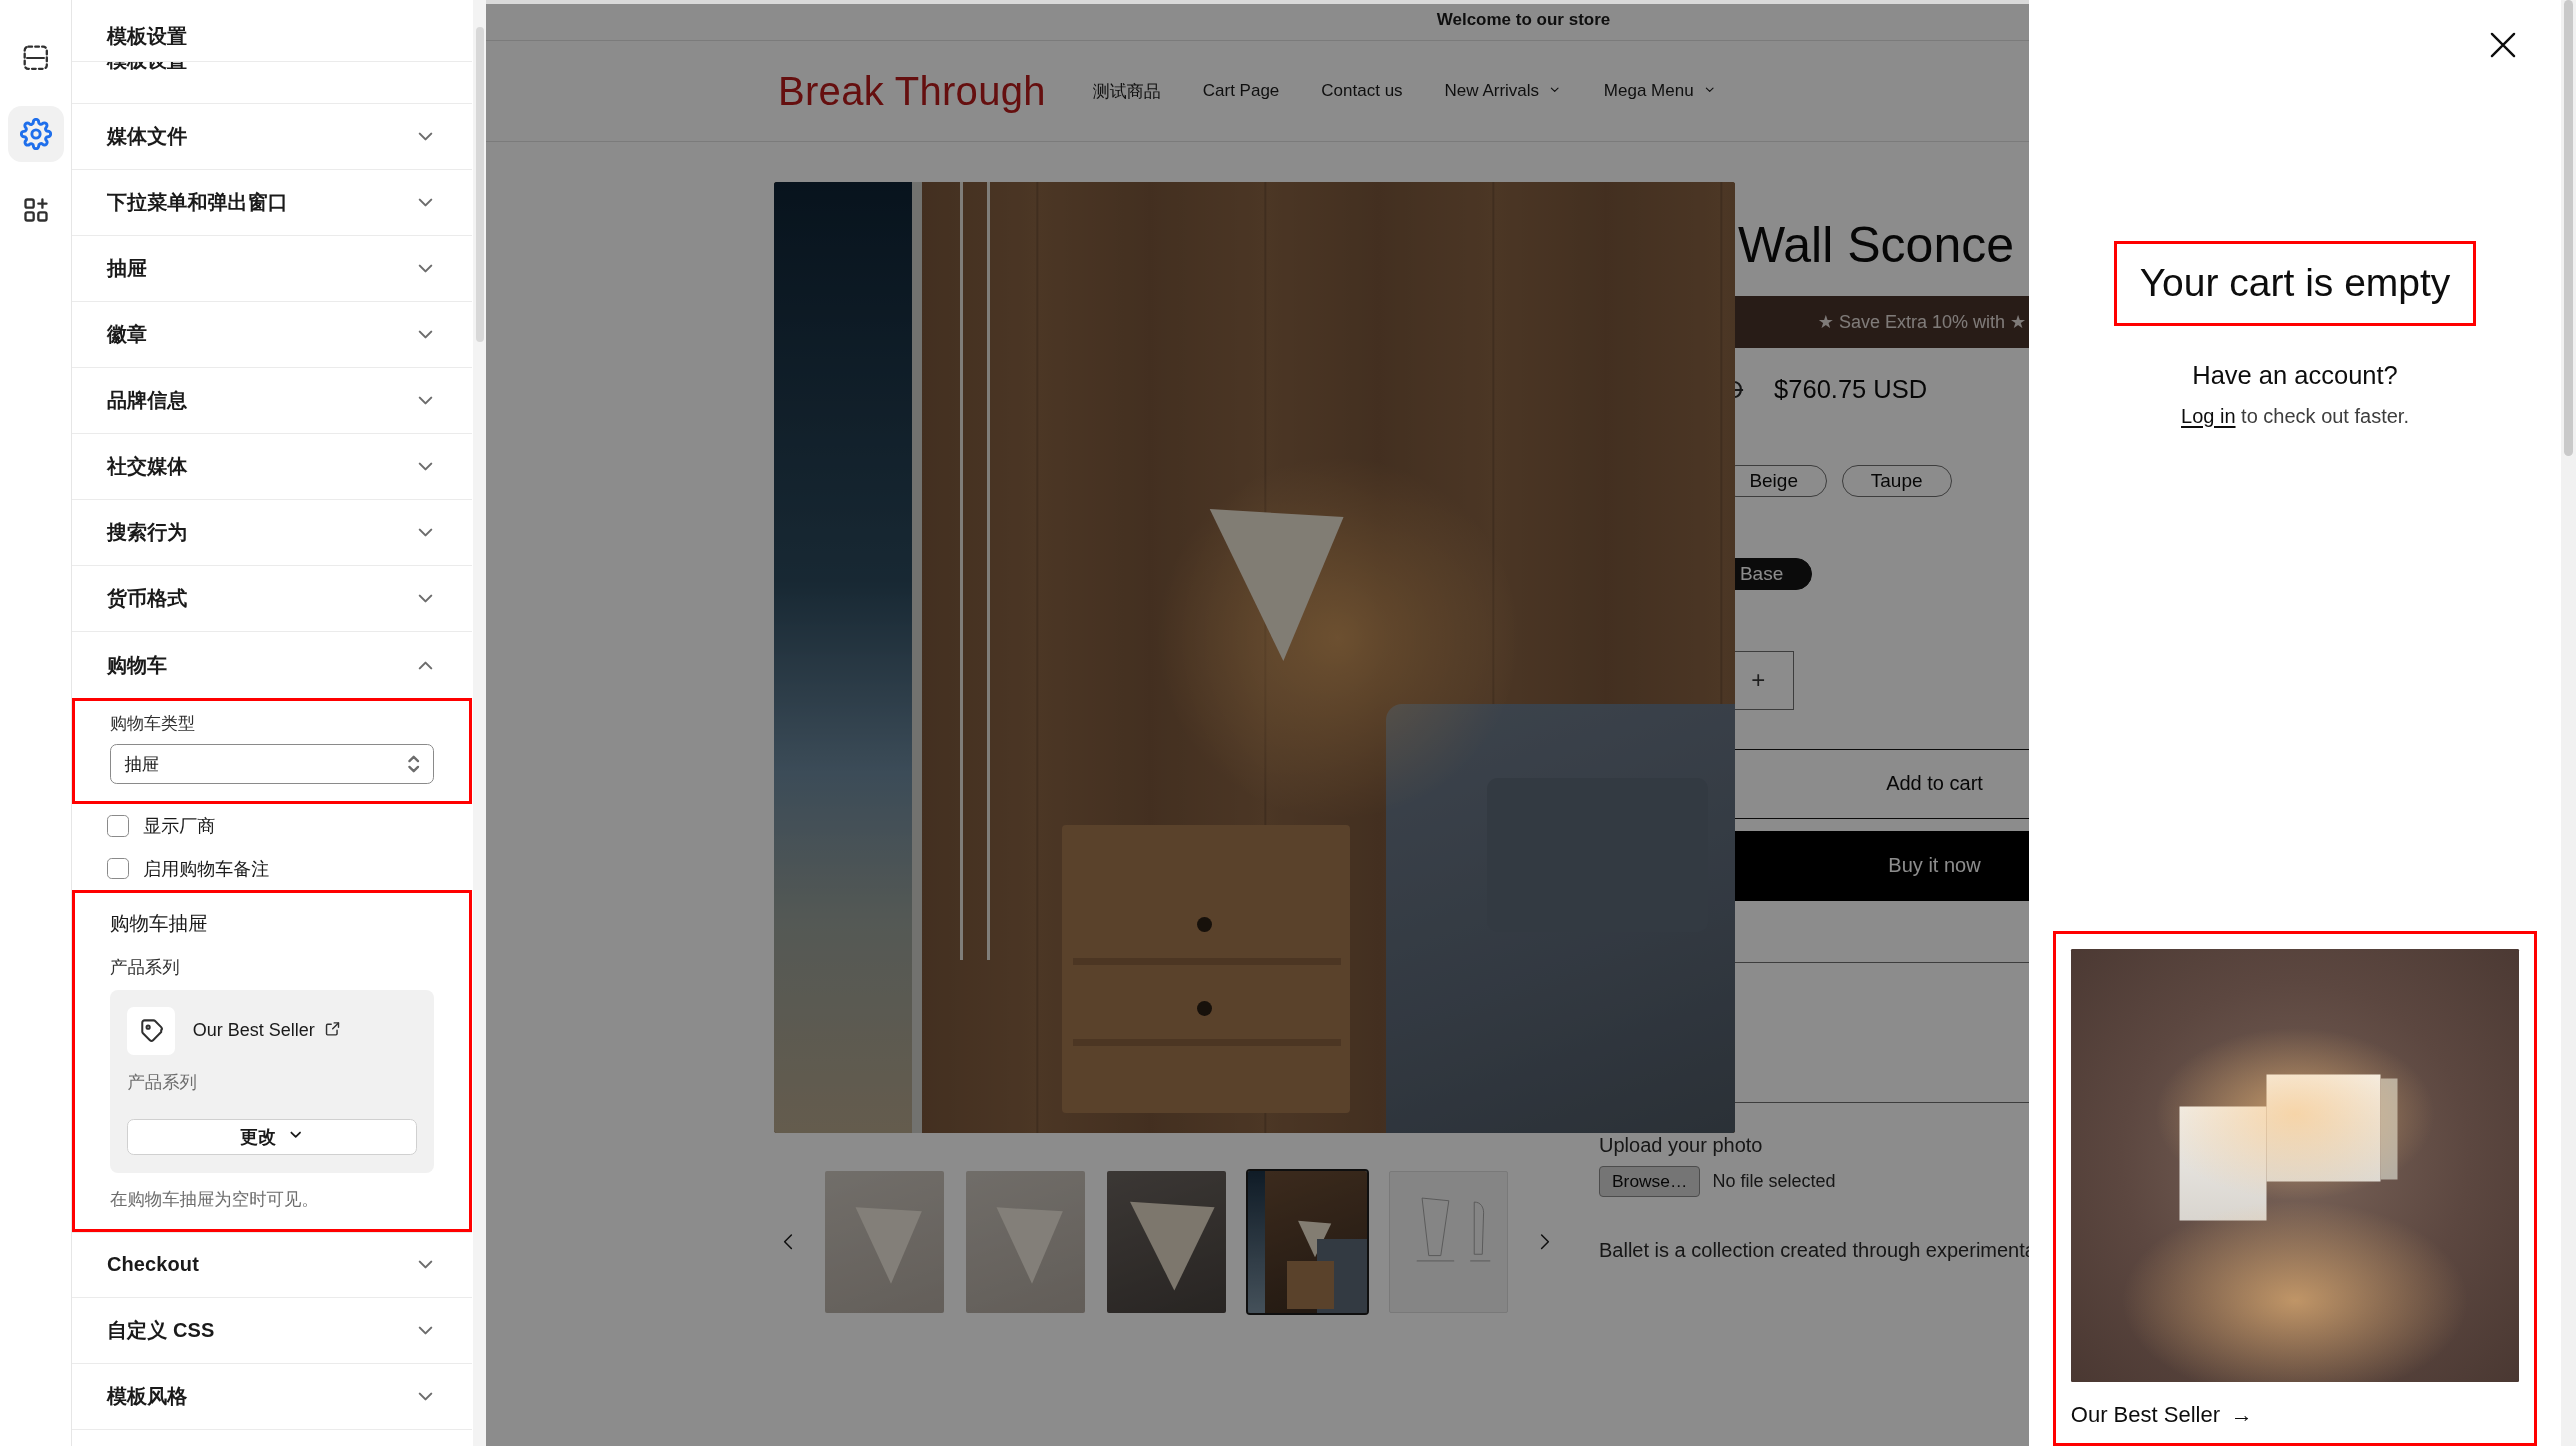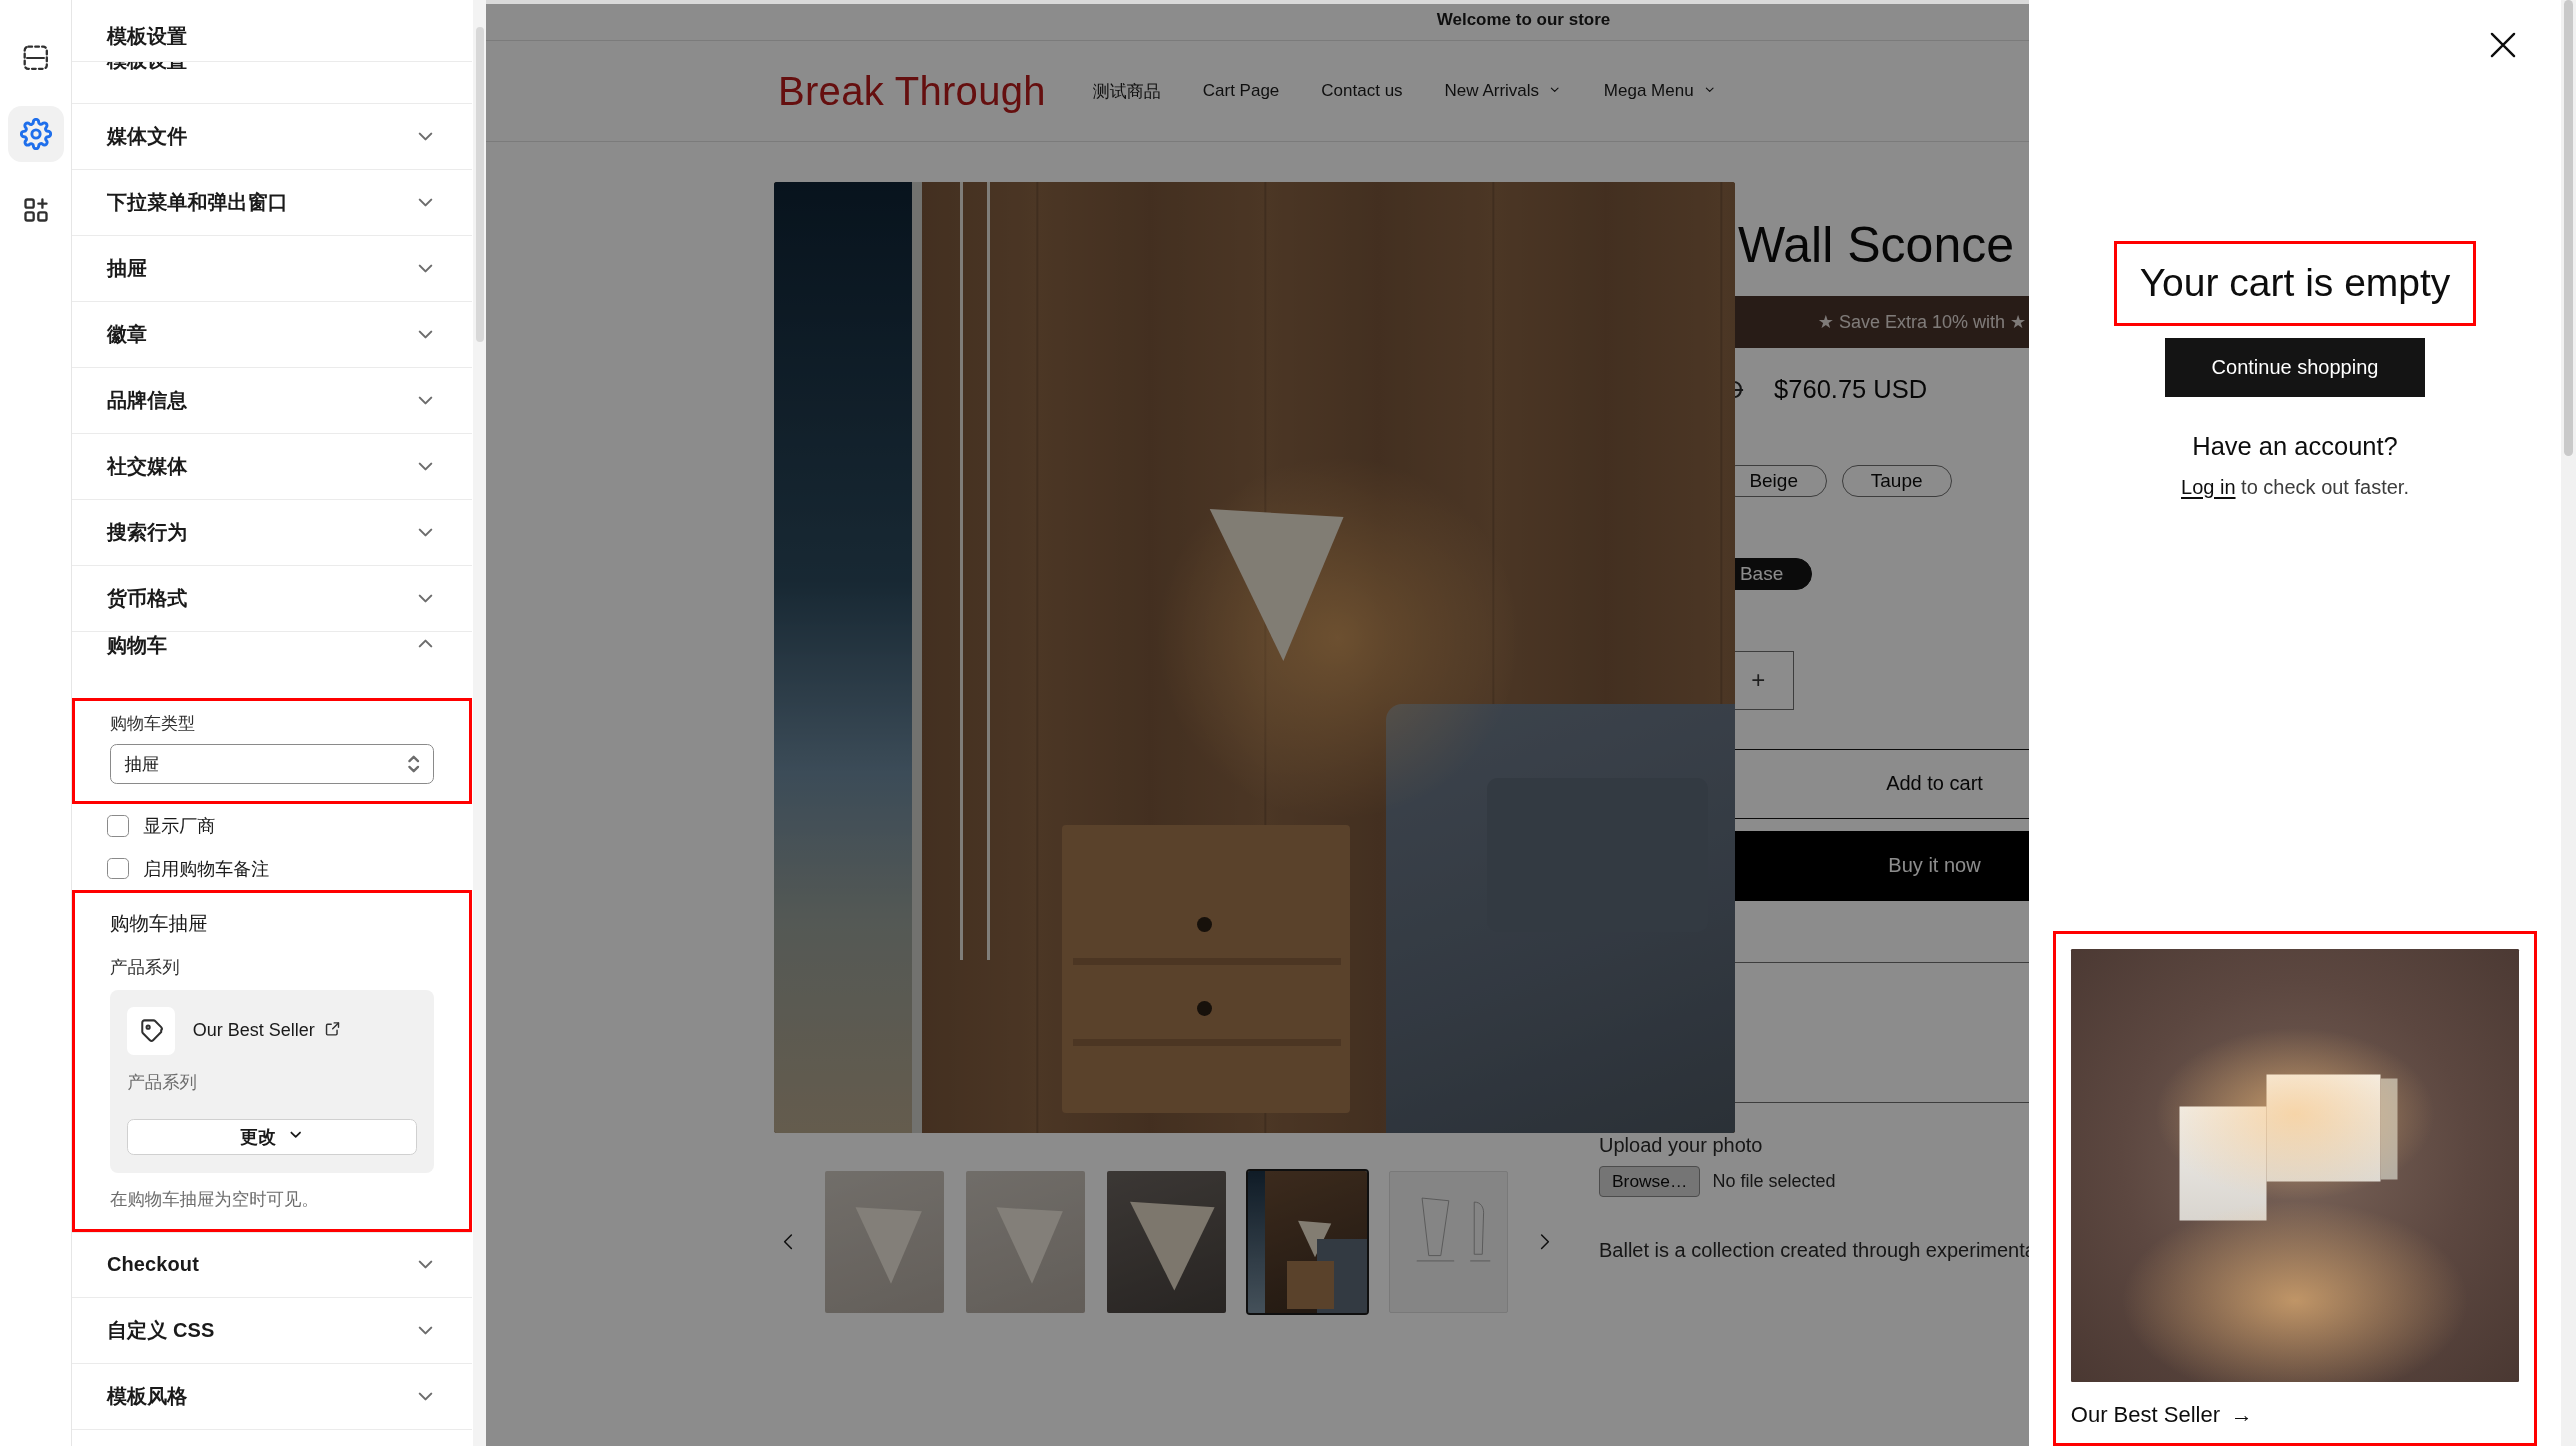--- a/index.html
+++ b/index.html
@@ -48,21 +48,21 @@
     height: 66px; display: flex; align-items: center; justify-content: space-between;
     padding: 0 35px; border-bottom: 0.7px solid #ebebeb; cursor: pointer;
     background: #fff;
   }
   .sb-row .label { font-size: 20px; font-weight: 600; color: #1a1a1a; letter-spacing: 0.1px; }
   .chev { width: 23px; height: 23px; flex: 0 0 23px; }
   .chev svg { display:block; }
 
   
   .sb-section-head {
-    height: 66px; display: flex; justify-content: space-between;
+    height: 66px; display: flex; align-items: center; justify-content: space-between;
     padding: 0 35px; cursor: pointer;
   }
   .sb-section-head .label { font-size: 20px; font-weight: 600; color: #1a1a1a; }
   .sb-body { padding: 0 0 0 0; }
 
   .hl-box { border: 3.4px solid #ff0000; }
 
   .field-group { padding: 10.7px 35px 17.4px 35px; }
   .field-label { font-size: 17px; color: #303030; margin-bottom: 9.4px; display:block; }
   .select-wrap { position: relative; }
@@ -619,21 +619,20 @@
 
   <div class="cart-drawer">
     <span class="cart-close">
       <svg width="38" height="38" viewBox="0 0 24 24" fill="none" stroke="#0d0d0d" stroke-width="1.5" stroke-linecap="round">
         <path d="M5 5 L19 19 M19 5 L5 19"></path>
       </svg>
     </span>
 
     <div class="cart-empty">
       <div class="cart-empty-title">Your cart is empty</div>
-      <div class="cart-cont-btn">Continue shopping</div>
       <div class="have-acct">Have an account?</div>
       <div class="login-line">
         <u>Log in</u><span> to check out faster.</span>
       </div>
     </div>
 
     <div class="cart-promo">
       <div class="cart-promo-img">
         <div style="position:absolute;left:50%;top:46%;transform:translate(-50%,-50%);width:255px;height:201px;">
           <div style="position:absolute;left:12px;top:59px;width:87px;height:114px;background:linear-gradient(180deg,#f0eeea,#d9d5cf);"></div>

